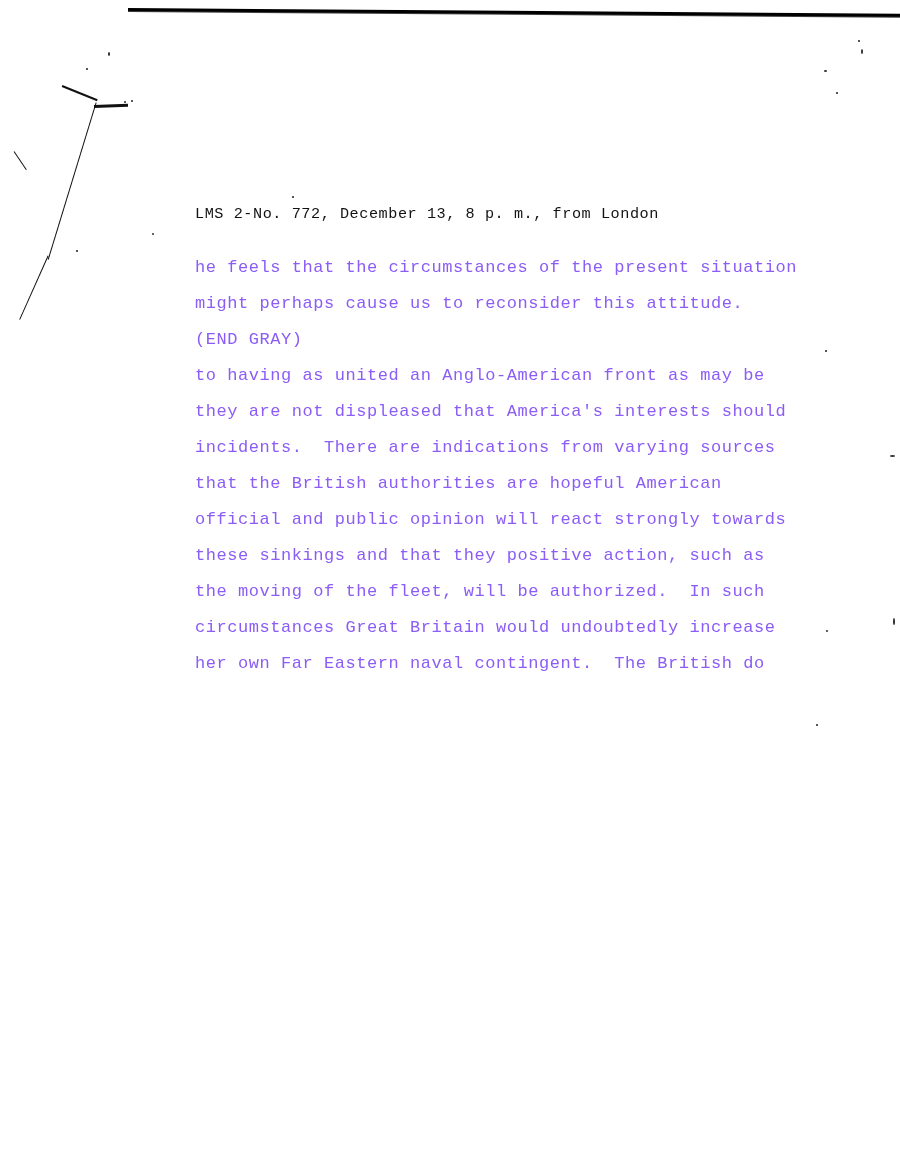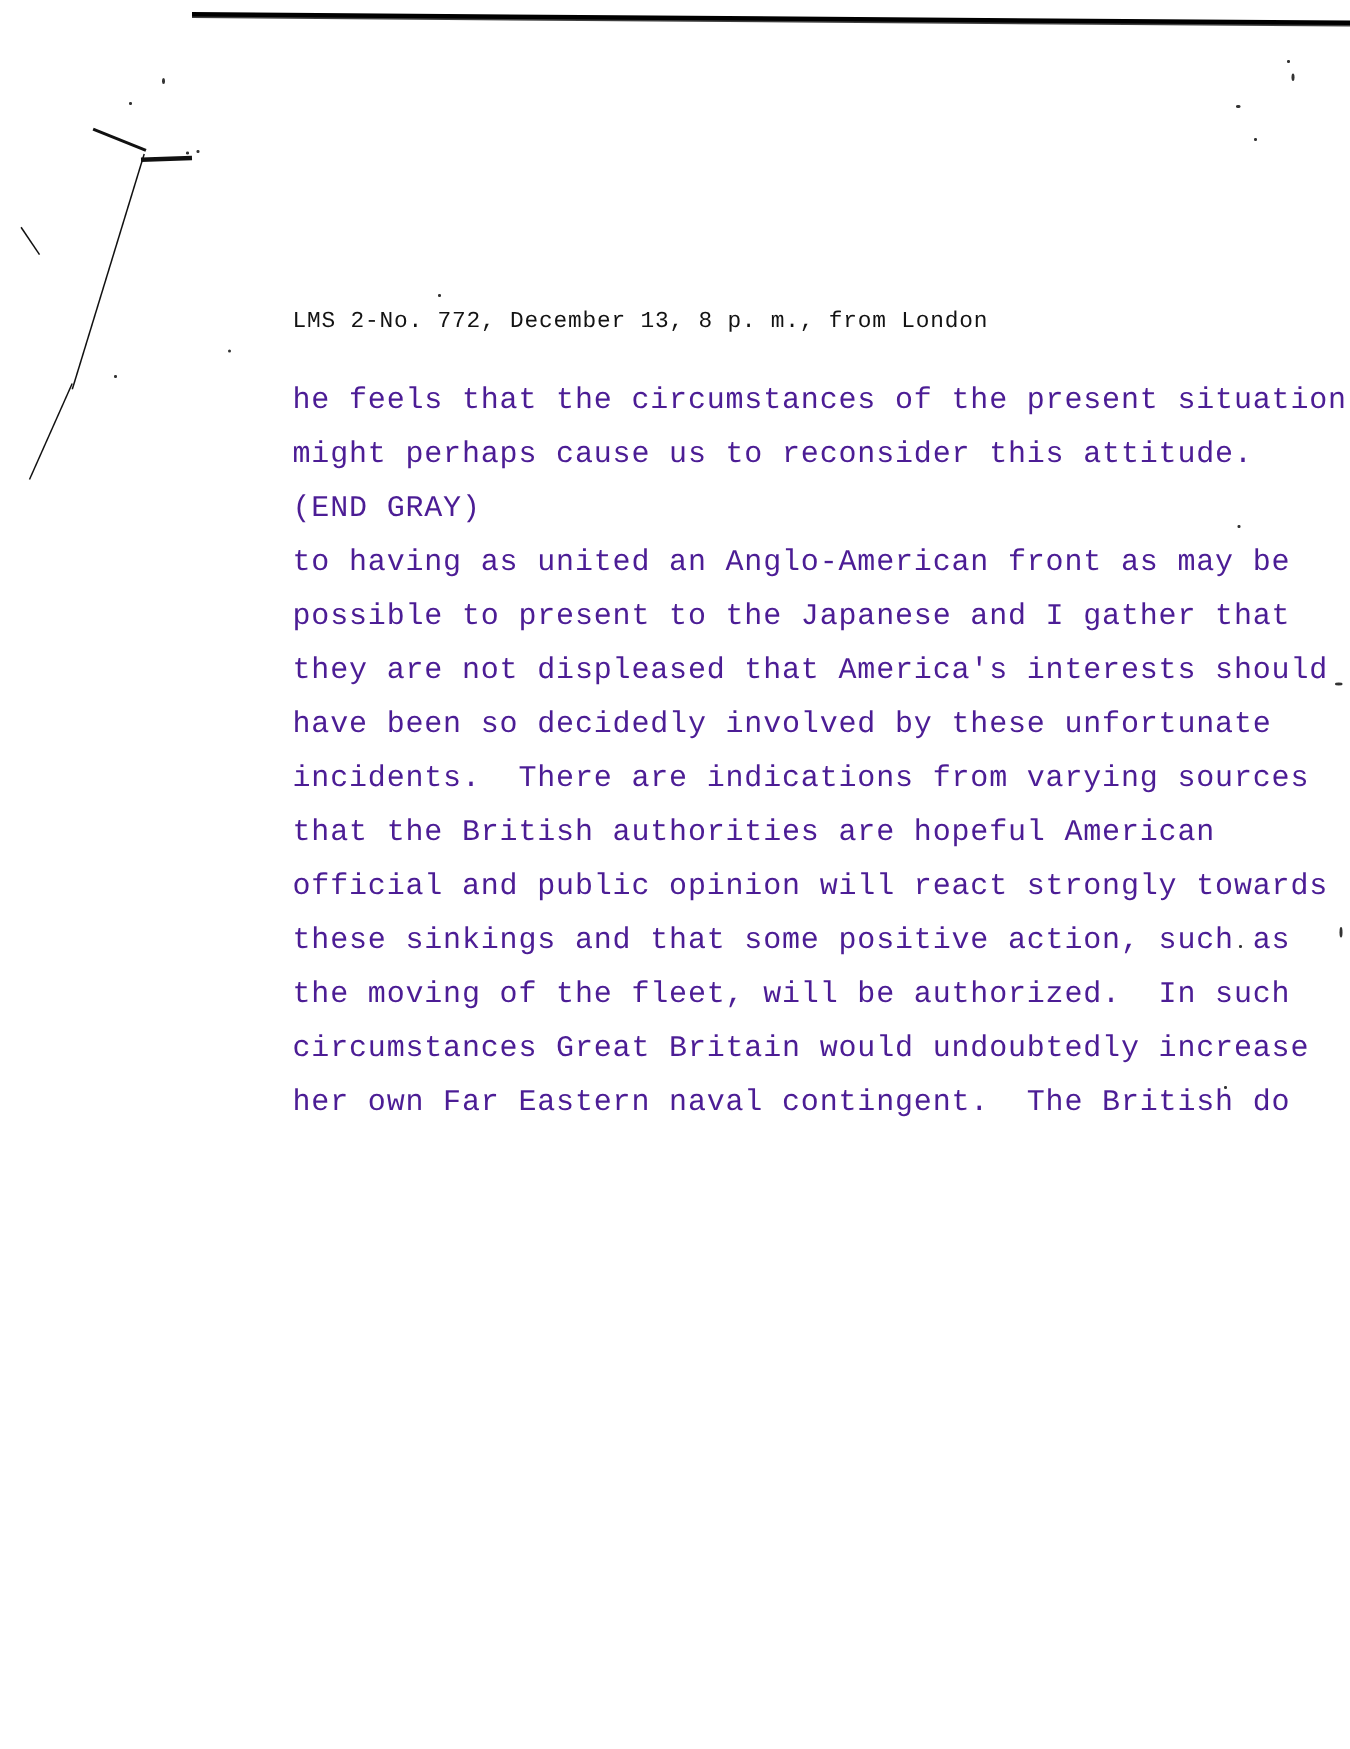--- a/index.html
+++ b/index.html
@@ -81,24 +81,24 @@
 
   #body-block {
     position: absolute;
     left: 195px;
     top: 259px;
     width: 660px;
   }
   #body-block .line {
     height: 36px;
     white-space: pre;
-    font-size: 20px;
+    font-size: 17px;
     letter-spacing: 0.55px;
     line-height: 18px;
-    color: #4c1d95;
+    color: #8b5cf6;
   }
 
   #signature { left: 600px; top: 929px; letter-spacing: 1.1px; text-decoration: underline; }
   #initials  { left: 192px; top: 965px; letter-spacing: 0.9px; }
 
   
   #handwriting {
     position: absolute;
     left: 330px;
     top: 980px;
@@ -146,27 +146,25 @@
   <div class="speck" style="left:349px;  top:934px; width:1.6px; height:1.6px;"></div>
   <div class="speck" style="left:147px;  top:1086px;width:1.6px; height:1.6px;"></div>
 
   <div class="typed" id="header-line">LMS 2-No. 772, December 13, 8 p. m., from London</div>
 
   <div id="body-block">
       <div class="line">he feels that the circumstances of the present situation</div>
       <div class="line">might perhaps cause us to reconsider this attitude.</div>
       <div class="line">(END GRAY)</div>
       <div class="line">to having as united an Anglo-American front as may be</div>
-      <div class="line">possible to present to the Japanese and I gather that</div>
       <div class="line">they are not displeased that America's interests should</div>
-      <div class="line">have been so decidedly involved by these unfortunate</div>
       <div class="line">incidents.  There are indications from varying sources</div>
       <div class="line">that the British authorities are hopeful American</div>
       <div class="line">official and public opinion will react strongly towards</div>
-      <div class="line">these sinkings and that some positive action, such as</div>
+      <div class="line">these sinkings and that they positive action, such as</div>
       <div class="line">the moving of the fleet, will be authorized.  In such</div>
       <div class="line">circumstances Great Britain would undoubtedly increase</div>
       <div class="line">her own Far Eastern naval contingent.  The British do</div>
     </div>
 
   <div class="typed" id="signature">JOHNSON</div>
 
   <div class="typed" id="initials">CSB</div>
 
   <svg id="handwriting" viewBox="0 0 120 62">

